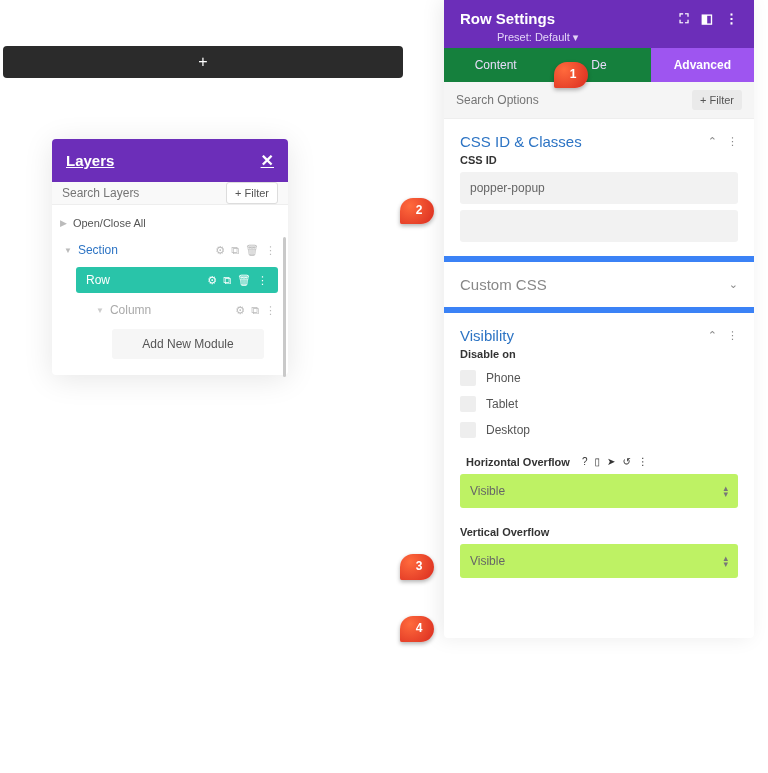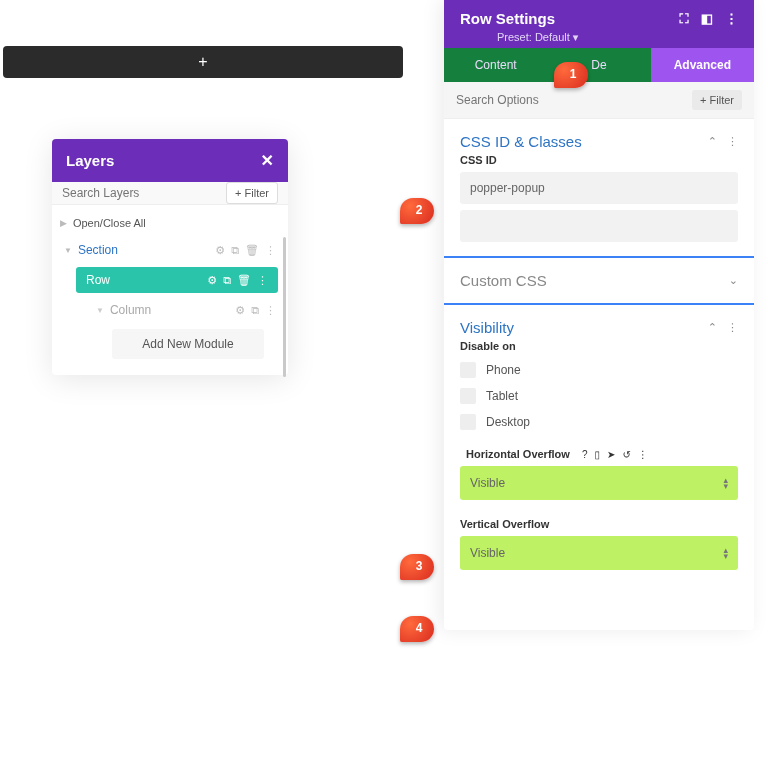--- a/index.html
+++ b/index.html
@@ -4,21 +4,21 @@
 <style>
   * { box-sizing: border-box; margin: 0; padding: 0; font-family: -apple-system, "Segoe UI", Helvetica, Arial, sans-serif; }
   body { width: 768px; height: 773px; background: #fff; position: relative; }
 
   
   .add-bar { position: absolute; top: 46px; left: 3px; width: 400px; height: 32px; background: #2b2b2b; border-radius: 4px; display: flex; align-items: center; justify-content: center; color: #fff; }
   .add-bar .plus { font-size: 16px; }
 
   
   .layers-panel { position: absolute; top: 139px; left: 52px; width: 236px; background: #fff; border-radius: 4px; box-shadow: 0 4px 30px rgba(0,0,0,0.1); }
-  .layers-head { background: #6c2eb9; color: #fff; padding: 12px 14px; display: flex; justify-content: space-between; align-items: center; font-weight: 600; font-size: 15px; border-radius: 4px 4px 0 0; }
+  .layers-head { background: #6c2eb9; color: #fff; padding: 12px 14px; display: flex; justify-content: space-between; align-items: center; font-weight: 600; font-size: 15px; border-radius: 4px 4px 0 0; text-decoration: underline; }
   .layers-head .close { font-size: 16px; cursor: pointer; }
   .layers-search { display: flex; align-items: center; padding: 0 10px; border-bottom: 1px solid #eee; background:#f9f9f9; }
   .layers-search input { border: none; outline: none; font-size: 12px; color: #888; flex: 1; background:transparent; }
   .layers-search .filter { font-size: 11px; color: #555; padding: 4px 8px; border: 1px solid #ddd; border-radius: 3px; background: #fff; }
   .layers-body { padding: 6px 4px 10px 4px; position:relative; }
   .layers-body .scroll-ind { position:absolute; right:2px; top:32px; width:3px; height:140px; background:#c9c9c9; border-radius:2px; }
   .oc-row { display:flex; align-items:center; padding: 6px 6px 8px 4px; font-size:11px; color:#555;}
   .oc-row .tri { font-size:9px; margin-right:6px; color:#bbb; }
   .section-row { display:flex; align-items:center; padding:6px 8px; font-size:12px; color:#2d74c4; }
   .section-row .tri { font-size:8px; margin-right:6px; color:#bbb; }
@@ -35,30 +35,30 @@
   .settings-head { background:#6c2eb9; color:#fff; padding:10px 16px 4px 16px; }
   .settings-title { font-size:15px; font-weight:600; display:flex; align-items:center; justify-content:space-between; }
   .head-icons { display:flex; gap:12px; font-size:13px; }
   .preset { font-size:11px; color:#e3d4f7; margin-top:4px;padding-left:37px; }
   .tabs { display:flex; background:#15803d; color:#e9dcfa; font-size:12px; height:34px; }
   .tabs .tab { flex:1; display:flex; align-items:center; justify-content:center; cursor:pointer; }
   .tabs .tab.active { background:#9e55f0; color:#fff; font-weight:600; }
   .search-row { display:flex; align-items:center; padding:8px 12px; background:#f5f5f5; border-bottom:1px solid #eee; }
   .search-row input { border:none; outline:none; background:transparent; flex:1; font-size:12px; color:#999; }
   .filter-btn { font-size:11px; color:#555; padding:4px 8px; background:#eaeaea; border-radius:3px; }
-  .accordion { padding:14px 16px; border-bottom:2px solid #3b82f6; }
+  .accordion { padding:14px 16px; border-bottom:6px solid #3b82f6; }
   .acc-head { display:flex; align-items:center; justify-content:space-between; }
   .acc-title { font-size:15px; color:#2d74c4; }
   .acc-title.muted { color:#888; }
   .acc-ctrl { display:flex; gap:10px; color:#888; font-size:11px; }
   .field-label { font-size:11px; font-weight:700; color:#333; margin-top:4px; }
   .field-input { margin-top:6px; width:100%; padding:9px 10px; background:#f2f2f2; border:none; border-radius:3px; font-size:12px; color:#666; }
   .checkbox-row { display:flex; align-items:center; gap:10px; margin-top:10px; font-size:12px; color:#555; }
   .checkbox-row .box { width:16px; height:16px; background:#eee; border-radius:2px; }
-  .ov-label-row { display:flex; align-items:center; margin-top:18px; gap:6px;padding-left:6px; }
+  .ov-label-row { display:flex; margin-top:18px; gap:6px;padding-left:6px; }
   .ov-label-row .small-icons { display:flex; gap:7px; font-size:10px; color:#333; margin-left:6px; }
   .select-box { margin-top:6px; width:100%; padding:10px 10px; background:#bef264; border:none; border-radius:3px; font-size:12px; color:#666; display:flex; justify-content:space-between; align-items:center; }
   .select-box .updown { font-size:9px; line-height:6px; color:#777; display:flex; flex-direction:column; }
 
   
   .callout { position:absolute; width:34px; height:26px; background: radial-gradient(circle at 30% 30%, #ff6a3c, #d92b1f); border-radius: 14px 14px 14px 2px; transform: rotate(0deg); box-shadow: 0 2px 4px rgba(0,0,0,0.3); display:flex; align-items:center; justify-content:center; }
   .callout span { color:#fff; font-size:12px; font-weight:700; transform: translate(2px,-1px); }
   .callout.c1 { top:62px; left:554px; }
   .callout.c2 { top:198px; left:400px; }
   .callout.c3 { top:554px; left:400px; }

